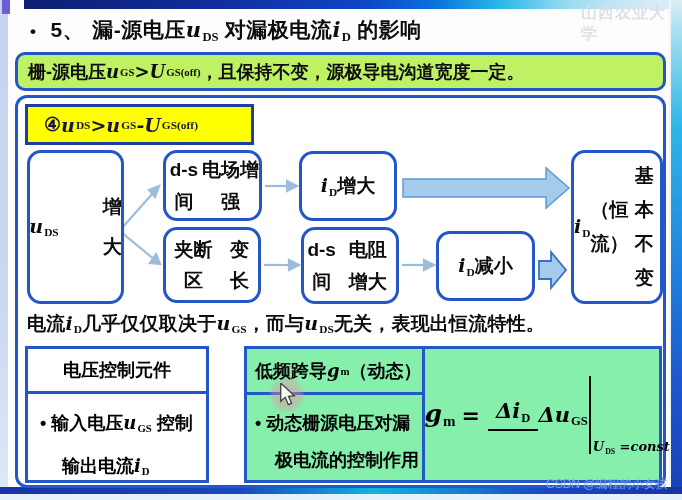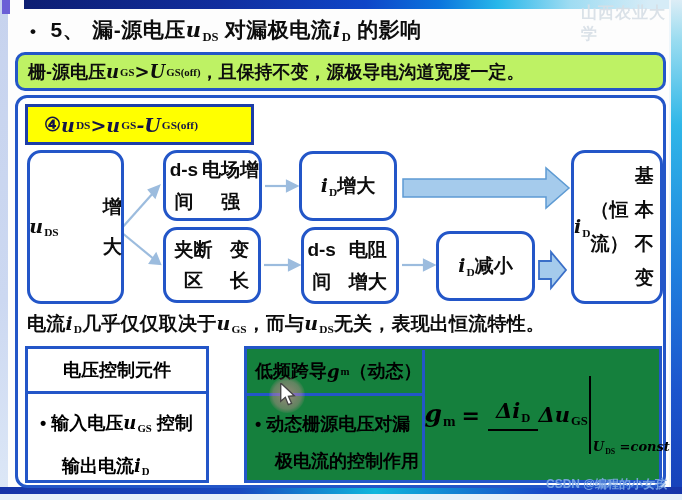--- a/index.html
+++ b/index.html
@@ -15,21 +15,21 @@
     background:linear-gradient(90deg,#0d1e72 0%,#112e9e 30%,#0f46c8 52%,#0b74dd 63%,#27b7ea 72%,#9fdcf2 83%,#d6ecf7 95%); }
   .right-strip { position:absolute; right:0; top:0; width:13px; height:500px;
     border-left:2px solid #eef6fb;
     background:linear-gradient(180deg,#dcedf6 0%,#9adcf0 8%,#2fb7e8 25%,#1f7edd 55%,#1c55cd 78%,#1640b8 100%); }
   .bottom-bar { position:absolute; left:0; right:0; top:487px; height:7px;
     background:linear-gradient(90deg,#1634a8 0%,#1848c0 35%,#0fb6dc 55%,#1848c8 80%,#1634a8 100%); }
   .bottom-strip { position:absolute; left:0; right:0; top:494px; height:6px; background:#e6f1fa; }
 
   .wm-top { position:absolute; left:581px; top:3px; font-size:16px; font-weight:bold;
     color:#d7dfe6; opacity:.9; letter-spacing:1px; filter:blur(.4px); z-index:9; }
-  .wm-bottom { position:absolute; left:546px; top:476px; font-size:12px; font-weight:bold;
+  .wm-bottom { position:absolute; left:546px; top:476px; font-size:12px; font-weight:normal;
     color:#7fa9e6; opacity:.9; filter:blur(.5px); z-index:9; }
 
   
   .v { font-family:"DejaVu Serif", serif; font-style:italic; font-weight:bold; }
   .sb { font-family:Liberation Serif, serif; font-style:normal; font-weight:bold;
         font-size:.6em; vertical-align:-0.28em; letter-spacing:0; margin-left:1px; }
 
   
   .title { position:absolute; left:30px; top:16px; font-size:21px; font-weight:bold;
     color:#0d0d0d; letter-spacing:.5px; white-space:nowrap; }
@@ -69,21 +69,21 @@
 
   
   .panelL { position:absolute; left:7px; top:248px; width:184px; height:137px;
     border:3px solid #2356c8; background:#fff; }
   .panelL .hdr { height:45px; border-bottom:3px solid #2356c8; display:flex;
     align-items:center; justify-content:center; font-size:18px; font-weight:bold; }
   .panelL .bod { padding:10px 6px 0 12px; font-size:18px; font-weight:bold; line-height:37px; }
   .panelL .bod .ln2 { padding-left:22px; }
 
   .panelR { position:absolute; left:226px; top:248px; width:418px; height:137px;
-    border:3px solid #2356c8; background:#15803d; display:flex;align-items:center; }
+    border:3px solid #2356c8; background:#86efac; display:flex; }
   .panelR .cellL { width:221px; border-right:3px solid #2356c8; }
   .panelR .cellL .hdr { height:46px; border-bottom:3px solid #2356c8; display:flex;
     align-items:center; padding-left:8px; font-size:18px; font-weight:bold; white-space:nowrap; }
   .panelR .cellL .bod { padding:10px 2px 0 8px; font-size:18px; font-weight:bold; line-height:37px; }
   .panelR .cellL .bod .ln2 { padding-left:20px; }
   .panelR .cellF { flex:1; display:flex; align-items:center; justify-content:center; }
 
   
   .formula { display:flex; align-items:center; font-family:"DejaVu Serif", serif;
     font-weight:bold; color:#000; }

